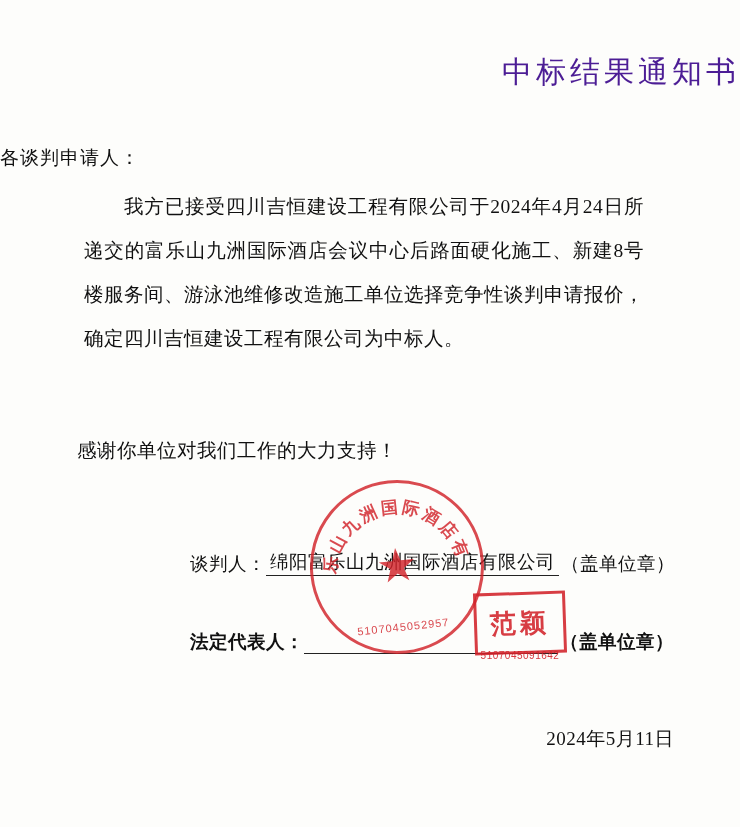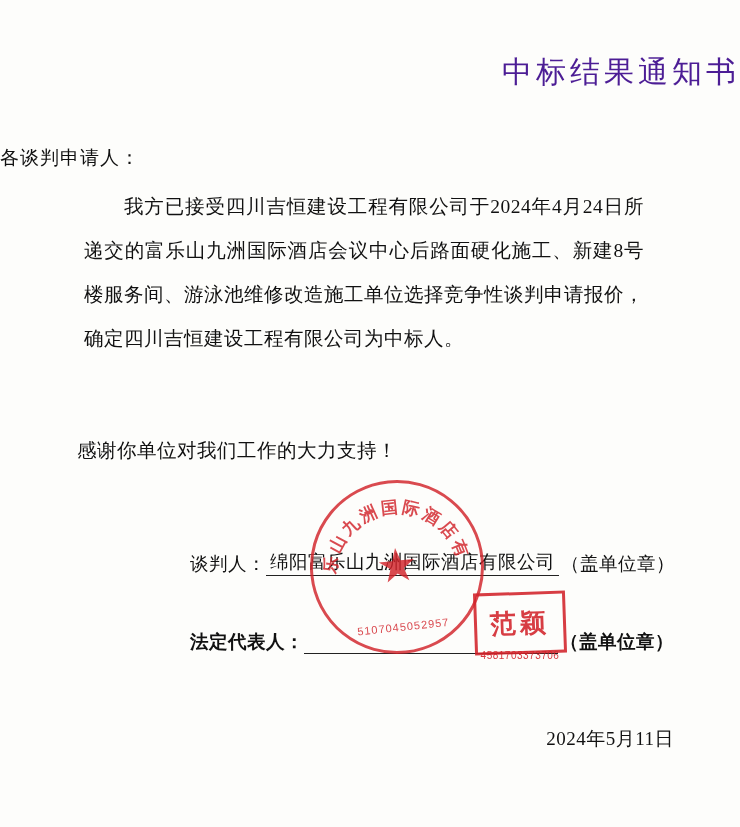--- a/index.html
+++ b/index.html
@@ -213,17 +213,17 @@
       </defs>
       <text>
         <textPath href="#arcpath" startOffset="50%" text-anchor="middle">绵阳富乐山九洲国际酒店有限公司</textPath>
       </text>
     </svg>
     <div class="star">★</div>
     <div class="seal-code">5107045052957</div>
   </div>
 
   <div class="seal-square">范颖</div>
-  <div class="seal-square-code">4581703373706</div>
+  <div class="seal-square-code">5107045091642</div>
 
   <div class="date">2024年5月11日</div>
 
 </div>
 
 </body></html>

